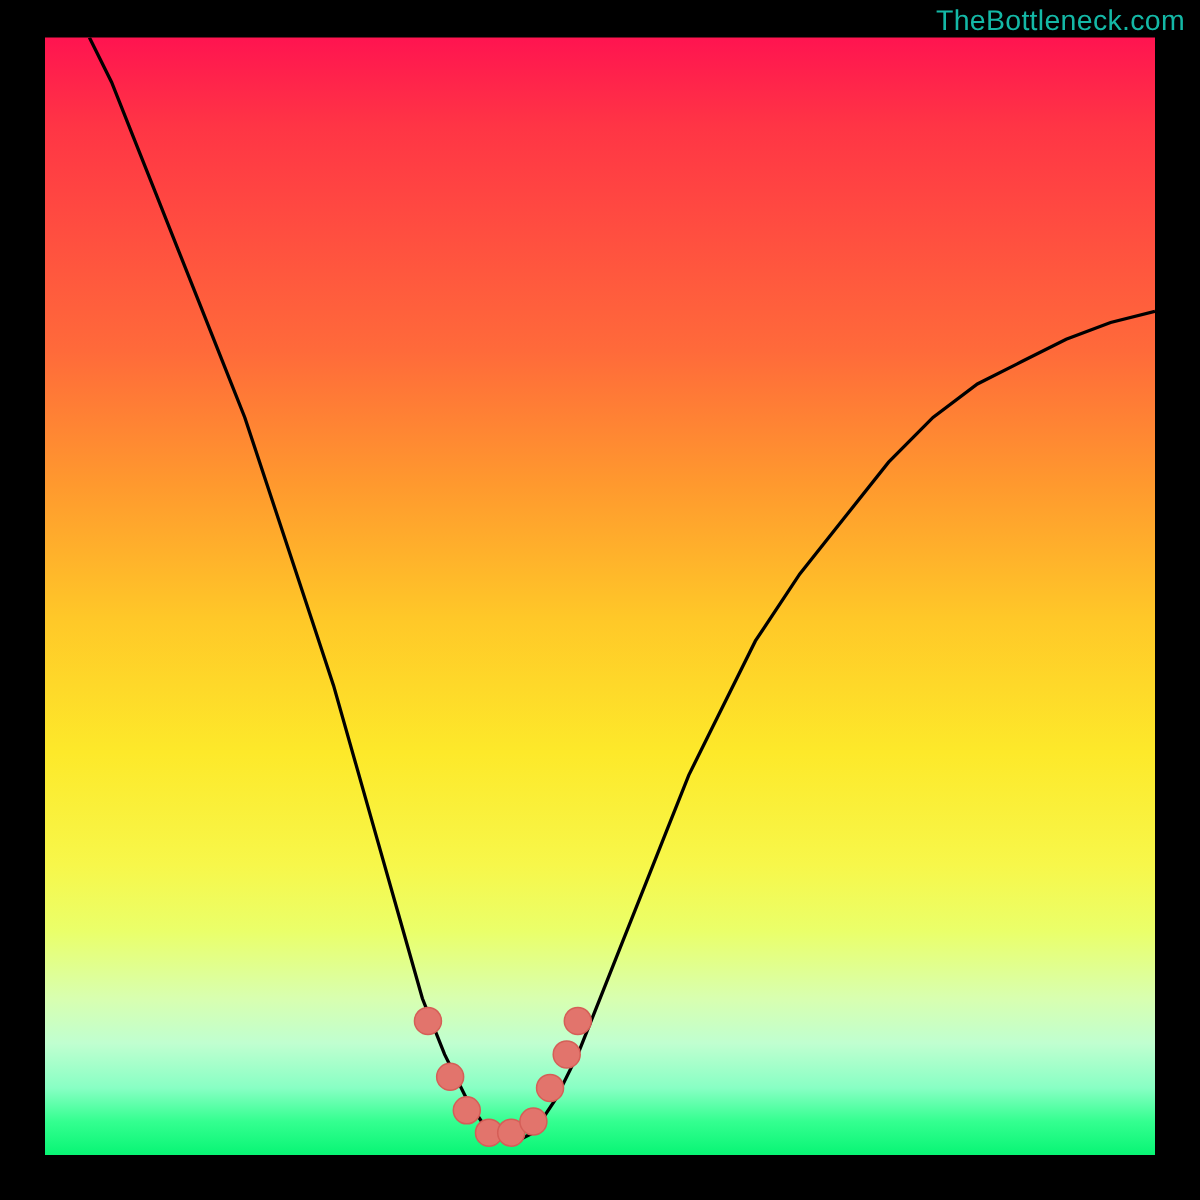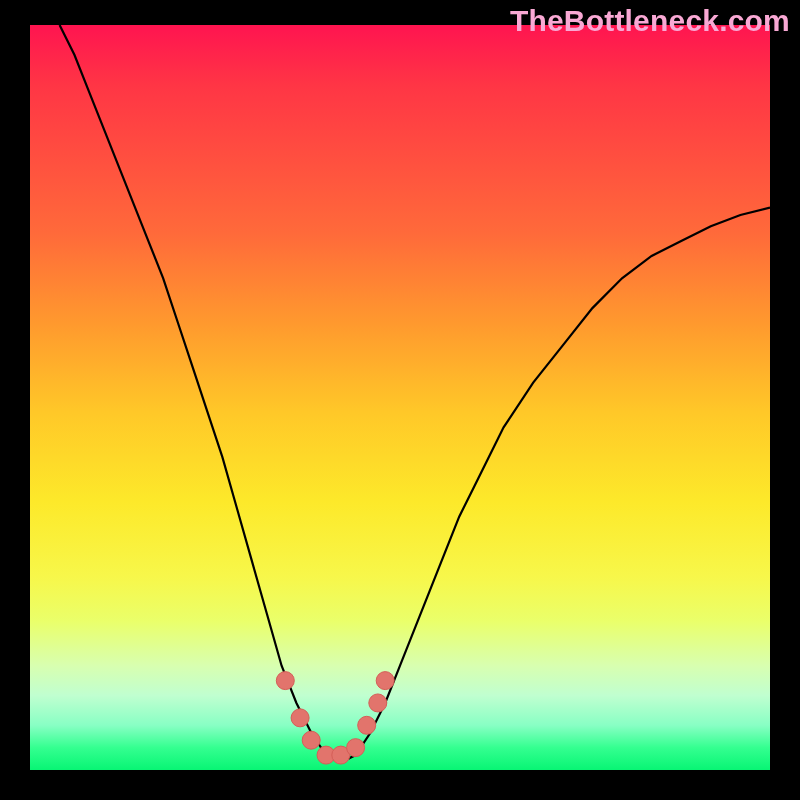--- a/index.html
+++ b/index.html
@@ -31,24 +31,24 @@
       #c0ffd0 90%,
       #88ffc4 94%,
       #34ff90 97%,
       #08f574 100%
     );
   }
   .watermark {
     position: absolute;
     top: 4px;
     right: 10px;
-    color: #f9a8d4;
-    font-size: 30px;
+    color: #14b8a6;
+    font-size: 19px;
     letter-spacing: 0.2px;
-    font-weight: 700;
+    font-weight: 400;
   }
   .plot {
     position: absolute;
     left: 30px;
     top: 25px;
     width: 740px;
     height: 745px;
   }
 </style>
 </head>

